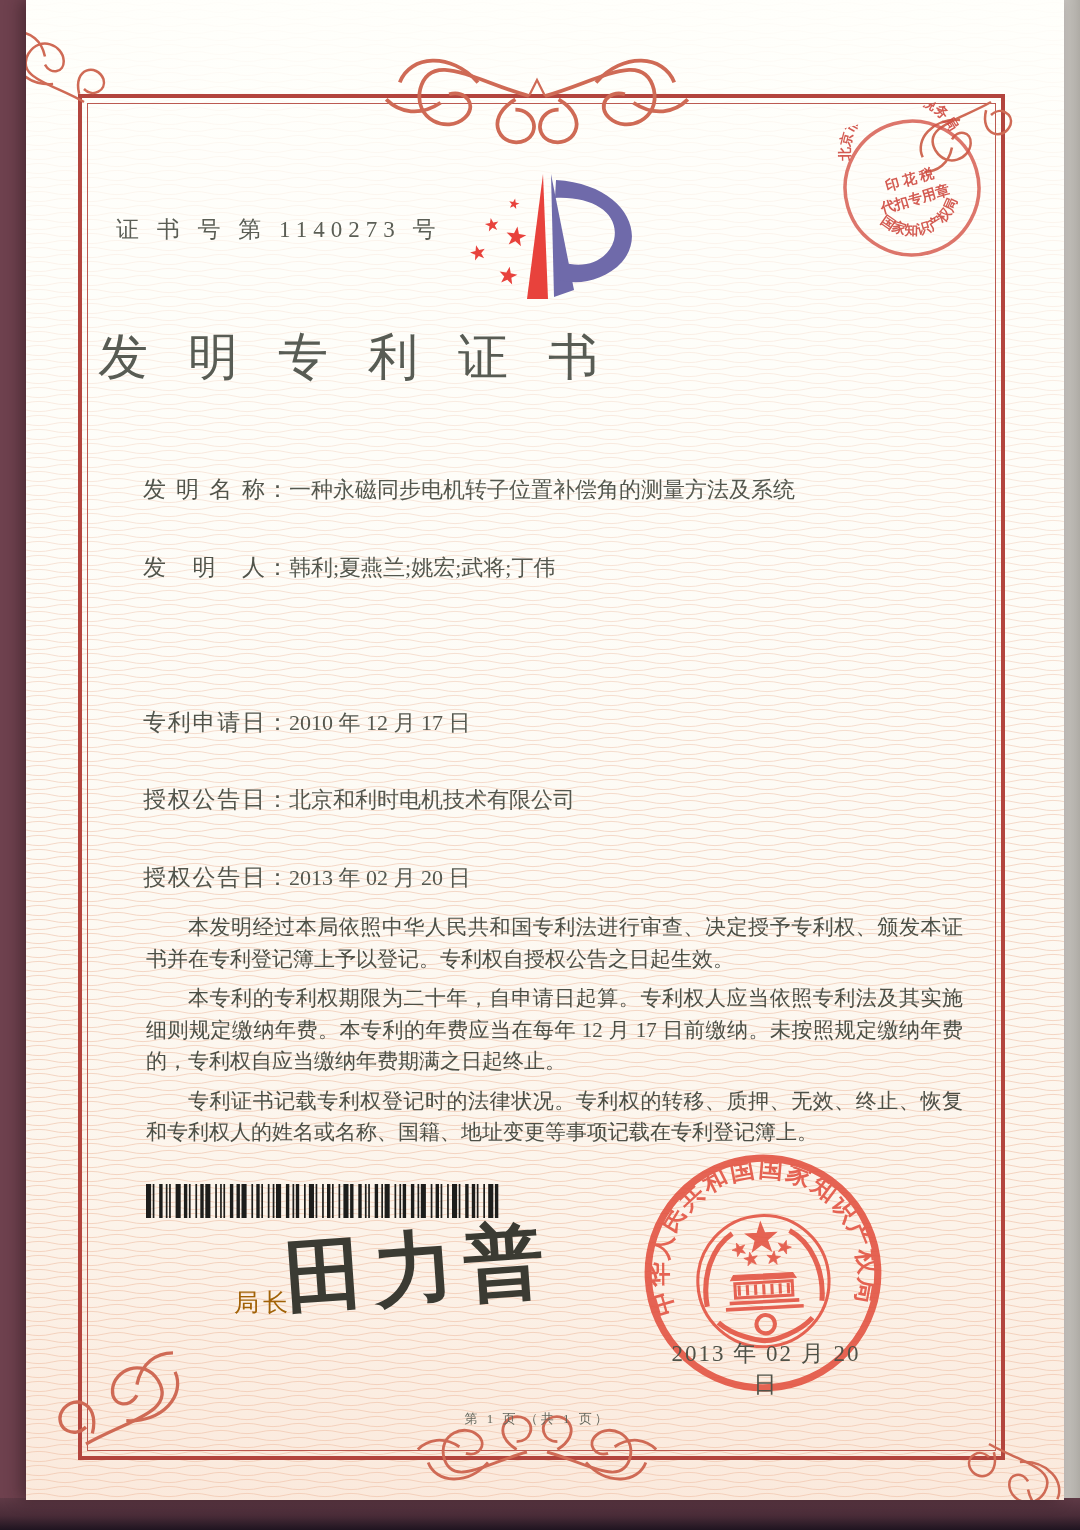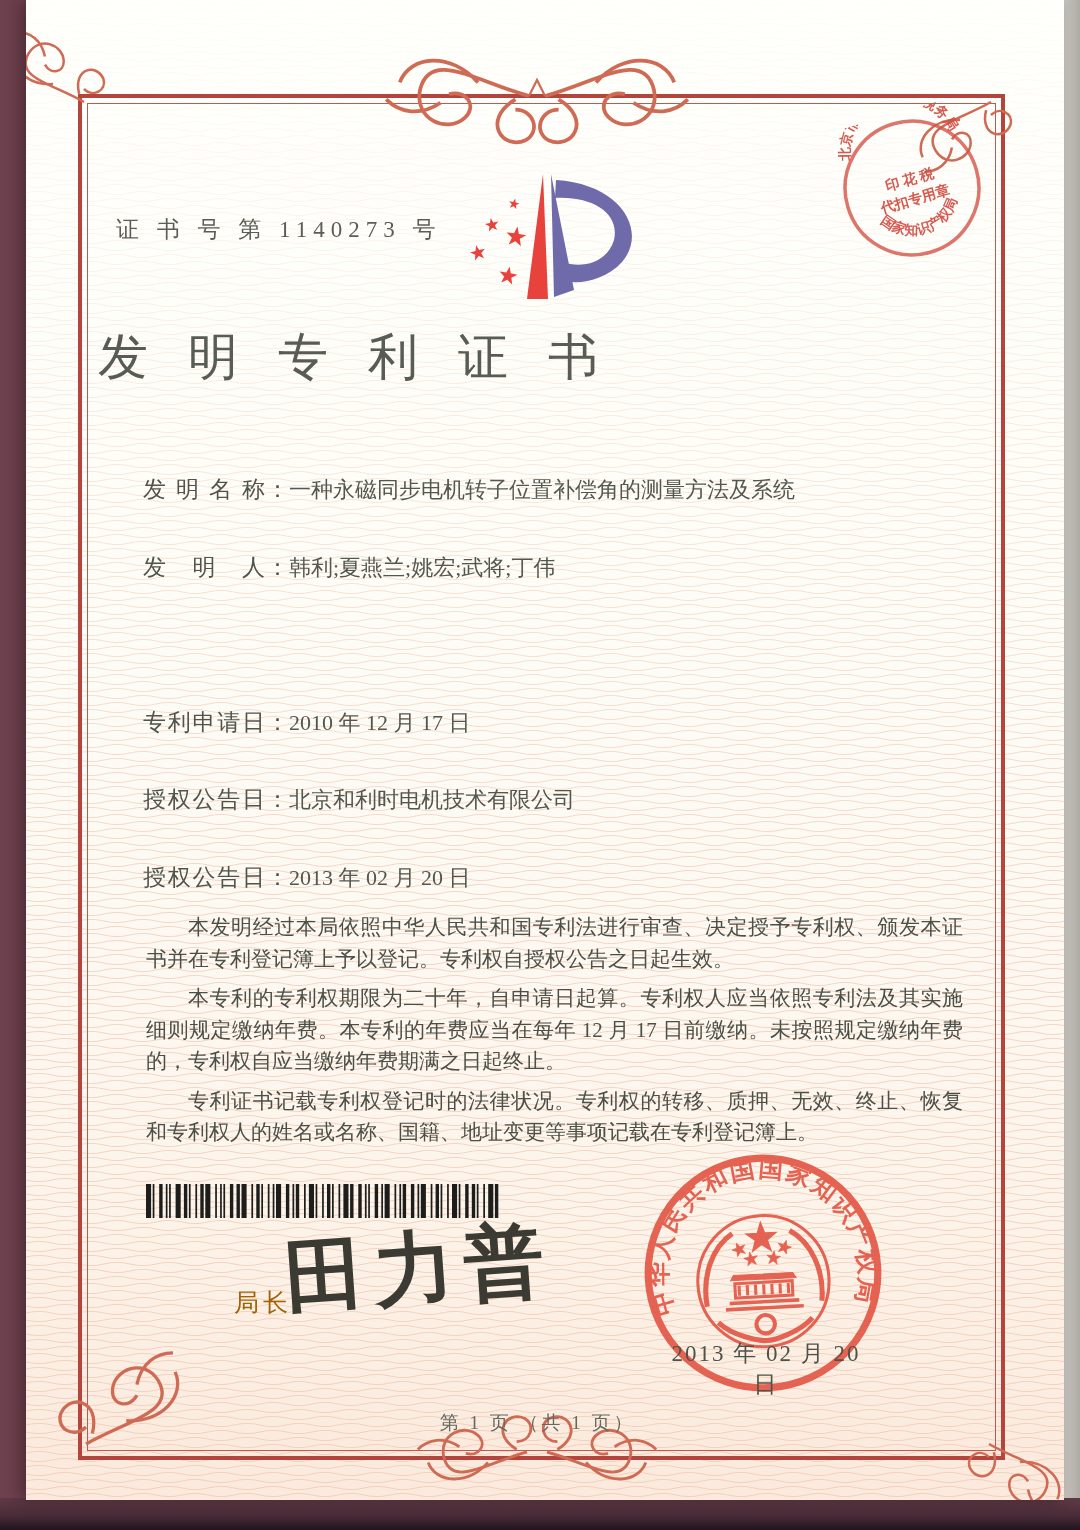--- a/index.html
+++ b/index.html
@@ -54,21 +54,21 @@
   .barcode{position:absolute;left:120px;top:1184px;}
 
   .sig-label{position:absolute;left:208px;top:1286px;font-size:25px;letter-spacing:4px;color:#a16207;}
   .sig-name{position:absolute;left:258px;top:1216px;font-size:80px;font-weight:600;
     color:#3b3b33;letter-spacing:10px;transform:rotate(-4deg);white-space:nowrap;}
 
   .seal{position:absolute;left:614px;top:1150px;opacity:.88;transform:rotate(-3deg);}
   .seal-date{position:absolute;left:630px;top:1338px;width:220px;text-align:center;
     font-size:23px;letter-spacing:2px;color:#4f5248;z-index:4;}
   .footer{position:absolute;left:52px;top:1410px;width:919px;text-align:center;
-    font-size:19px;letter-spacing:3px;color:#66695f;}
+    font-size:13px;letter-spacing:3px;color:#66695f;}
 </style>
 </head>
 <body>
 
 <div class="edge-bottom"></div>
 <div class="edge-right"></div>
 
 <div class="page">
 
   <svg class="wavebg" id="wavebg" width="1038" height="1500">

